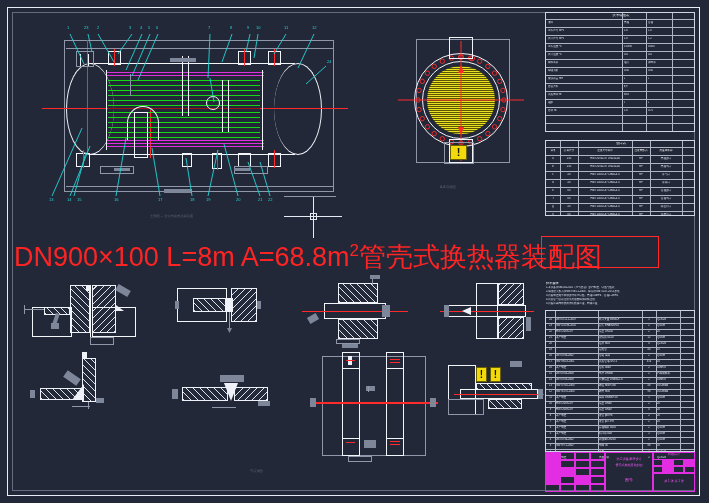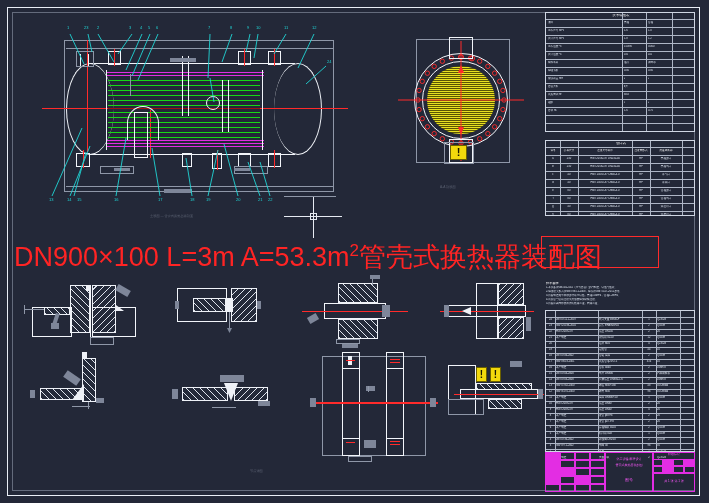--- a/index.html
+++ b/index.html
@@ -298,21 +298,21 @@
     </div>
     <div class="box g" style="left:52px;top:107px;width:30px;height:22px;"></div>
   </div>
 
   <div class="abs" id="crosshair-v"></div>
   <div class="abs" id="crosshair-h"></div>
   <div class="abs" id="crosshair-box"></div>
   <div class="abs ln hln gry" style="left:284px;top:196px;width:52px;"></div>
 
   <div class="abs" id="main-title">
-    <span>DN900×100 L=3m A=53.3m</span><span class="sup">2</span><span>管壳式换热器装配图</span>
+    <span>DN900×100 L=8m A=68.8m</span><span class="sup">2</span><span>管壳式换热器装配图</span>
   </div>
 
   <div class="box r" style="left:541px;top:236px;width:118px;height:32px;"></div>
 
   <div class="abs" style="left:18px;top:285px;width:120px;height:60px;">
     <div class="hatch" style="left:52px;top:0px;width:20px;height:48px;"></div>
     <div class="hatch rev" style="left:74px;top:0px;width:24px;height:48px;"></div>
     <div class="hatch" style="left:26px;top:22px;width:26px;height:8px;"></div>
     <div class="box w" style="left:14px;top:22px;width:40px;height:30px;"></div>
     <div class="box w" style="left:74px;top:22px;width:44px;height:30px;"></div>

